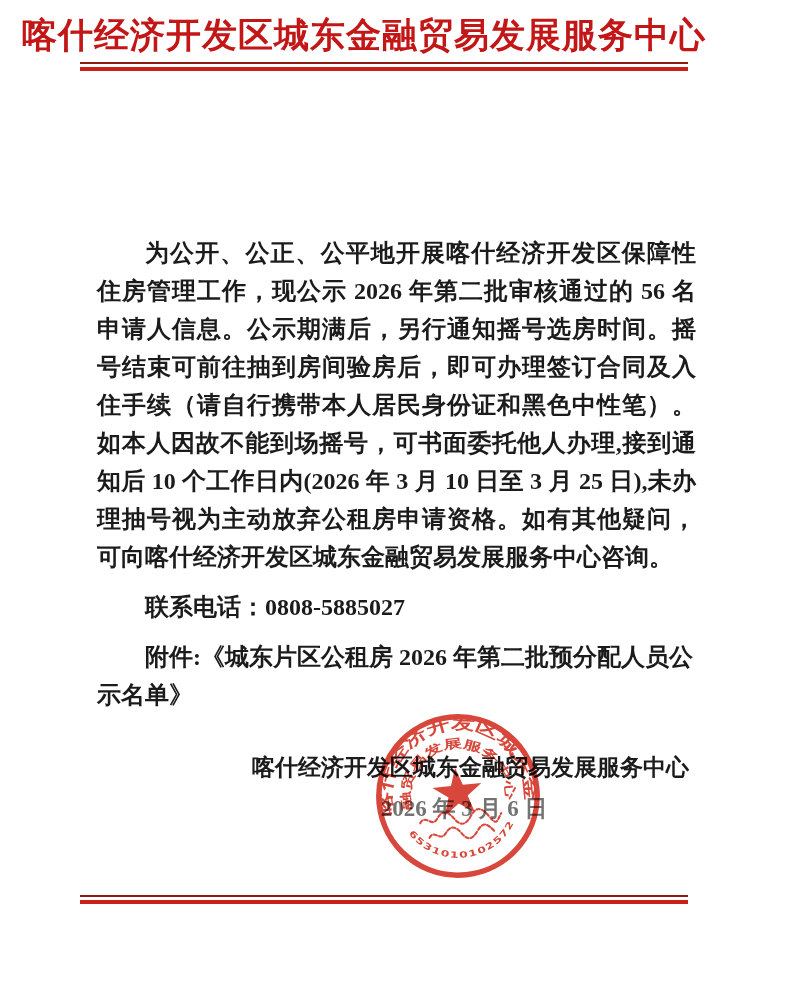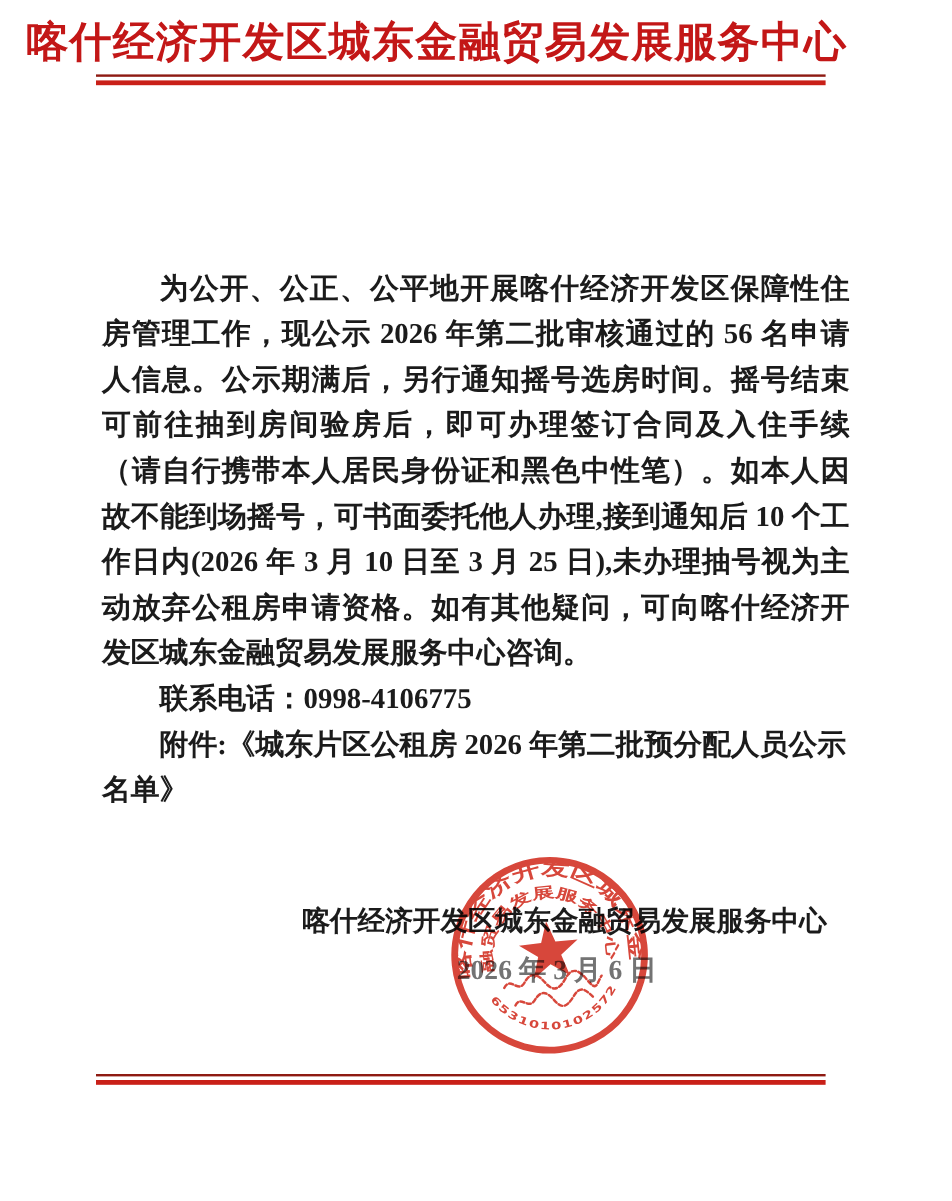--- a/index.html
+++ b/index.html
@@ -58,21 +58,21 @@
   .body-block {
     position: absolute;
     top: 222px;
     left: 85px;
     width: 623px;
     font-size: 24px;
     font-weight: 700;
     line-height: 38px;
     color: #1b1b1b;
   }
-  .body-block p { margin: 0; text-indent: 2em; }
+  .body-block p { margin: 12px; text-indent: 2em; }
   .body-block p.para { text-align: justify; }
 
   
   .sig-org {
     position: absolute;
     top: 752px;
     left: 85px;
     width: 604px;
     text-align: right;
     font-size: 23px;
@@ -119,21 +119,21 @@
 
   <div class="org-head">喀什经济开发区城东金融贸易发展服务中心</div>
 
   <div class="rule rule-top"></div>
 
   <div class="doc-title">
   </div>
 
   <div class="body-block">
     <p class="para">为公开、公正、公平地开展喀什经济开发区保障性住房管理工作，现公示 2026 年第二批审核通过的 56 名申请人信息。公示期满后，另行通知摇号选房时间。摇号结束可前往抽到房间验房后，即可办理签订合同及入住手续（请自行携带本人居民身份证和黑色中性笔）。如本人因故不能到场摇号，可书面委托他人办理,接到通知后 10 个工作日内(2026 年 3 月 10 日至 3 月 25 日),未办理抽号视为主动放弃公租房申请资格。如有其他疑问，可向喀什经济开发区城东金融贸易发展服务中心咨询。</p>
-    <p class="info">联系电话：0998-4106775</p>
+    <p class="info">联系电话：0808-5885027</p>
     <p class="info">附件:《城东片区公租房 2026 年第二批预分配人员公示名单》</p>
   </div>
 
   <div class="sig-org">喀什经济开发区城东金融贸易发展服务中心</div>
 
   <div class="sig-date">2026 年 3 月 6 日</div>
 
   <svg class="seal" viewBox="0 0 200 200" aria-hidden="true">
     <circle class="ring" cx="100" cy="100" r="92"></circle>
 

